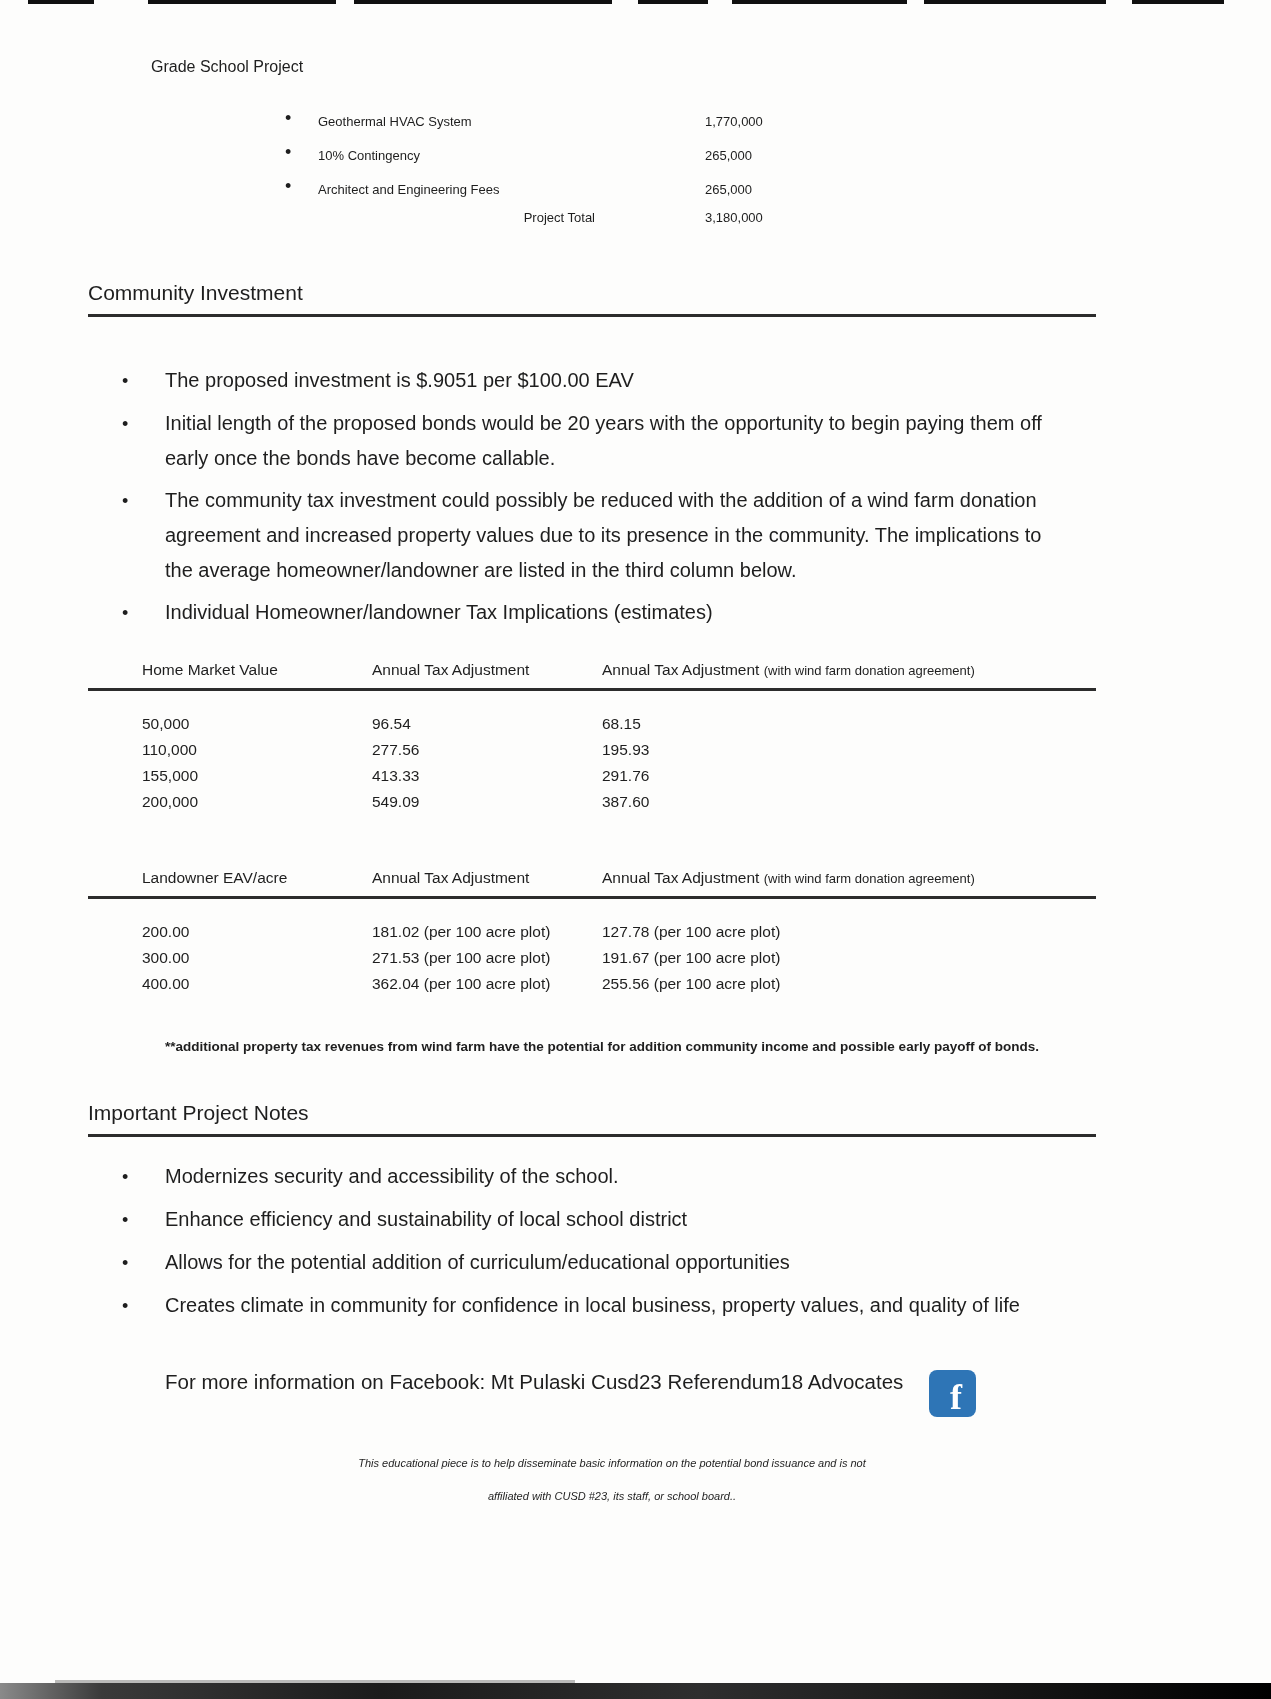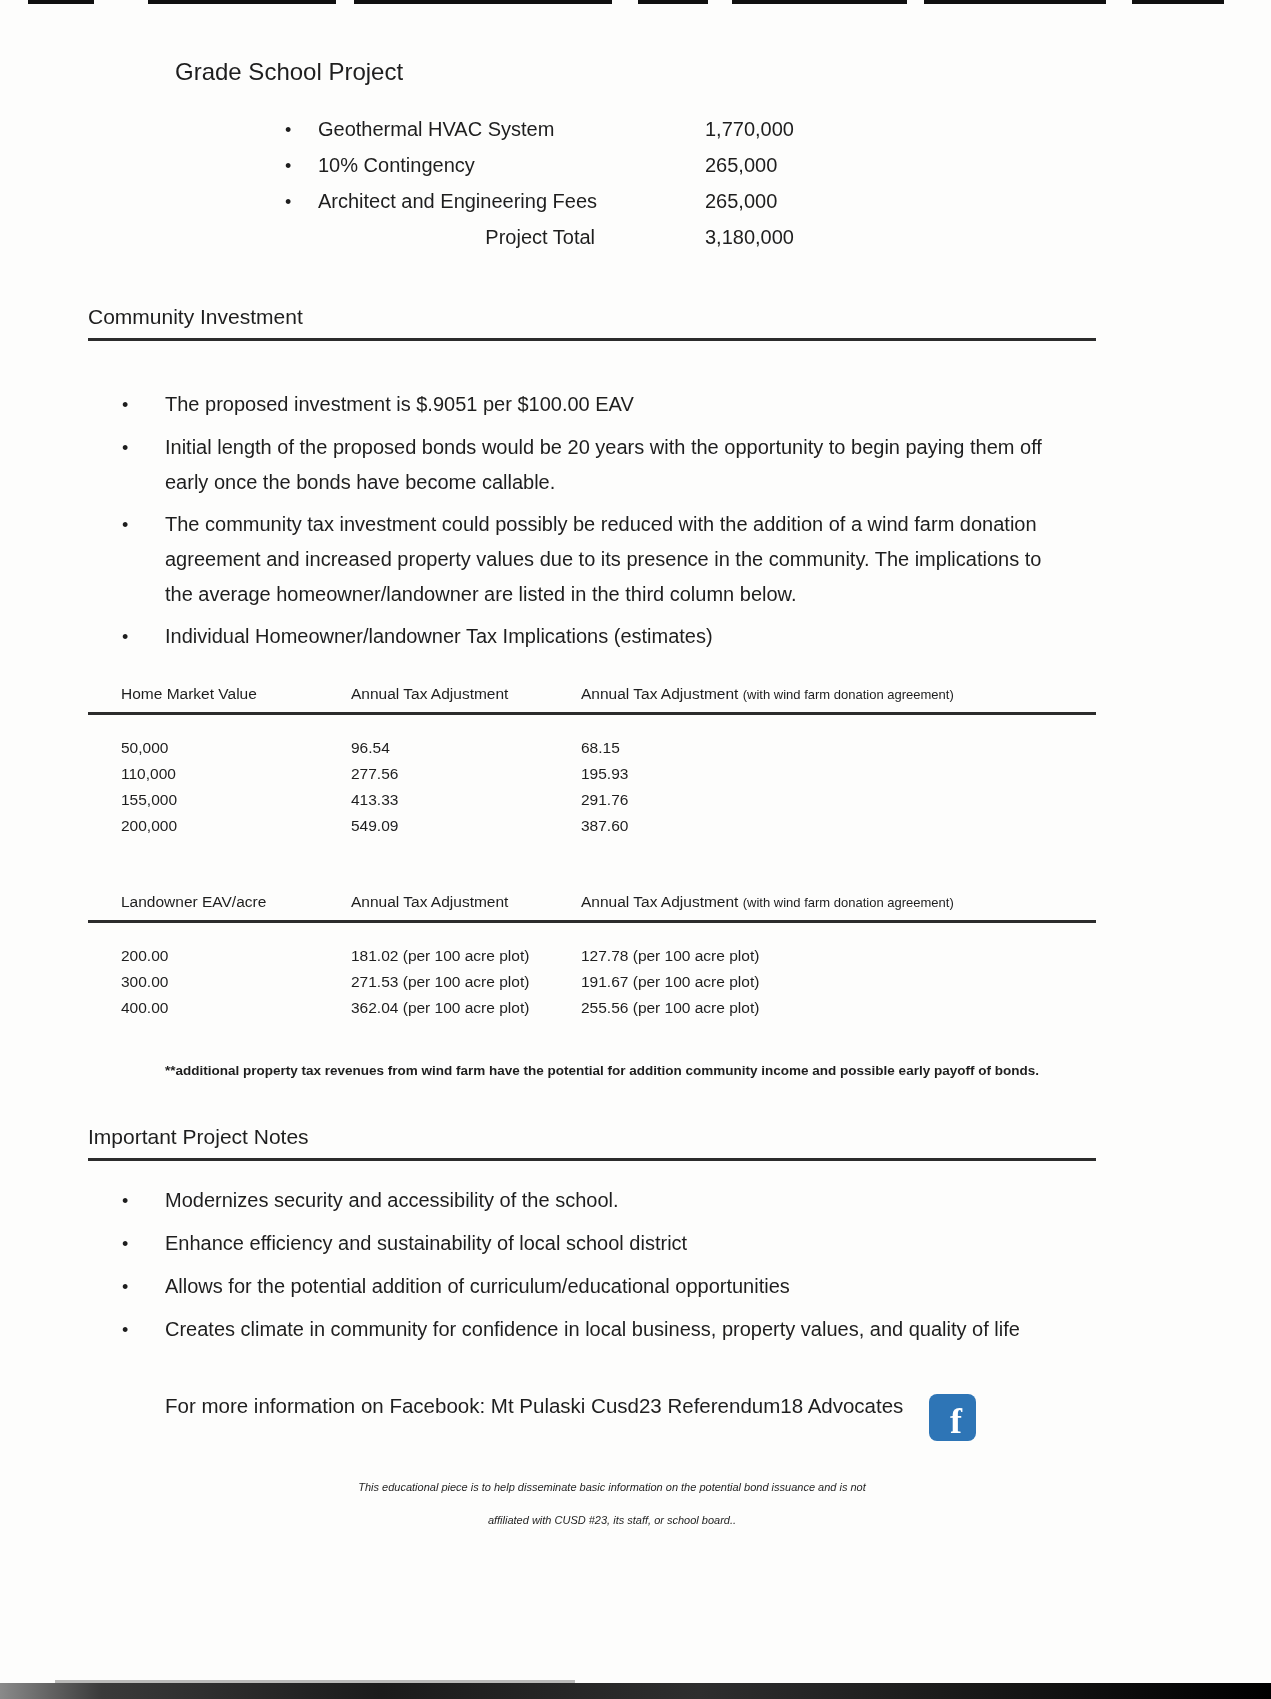--- a/index.html
+++ b/index.html
@@ -27,25 +27,25 @@
     position: absolute; bottom: 0; left: 0; right: 0; height: 16px;
     background: linear-gradient(to right, #8a8a8a 0%, #3a3a3a 8%, #1b1b1b 30%, #2e2e2e 55%, #101010 85%, #000 100%);
   }
   .scan-bottom-lip {
     position: absolute; bottom: 14px; left: 55px; width: 520px; height: 5px;
     background: #9d9d9d; opacity: .7;
   }
 
   .content { position: absolute; left: 88px; top: 0; width: 1008px; }
 
-  .doc-title { padding-top: 58px; margin-left: 87px; font-size: 24px; }
+  .doc-title { padding-top: 58px; margin-left: 63px; font-size: 16px; }
 
   
   .costs { margin-top: 32px; }
-  .cost-row { display: flex; align-items: flex-end; padding-left: 197px; font-size: 20px; margin-bottom: 13px; }
+  .cost-row { display: flex; align-items: flex-end; padding-left: 197px; font-size: 13px; margin-bottom: 13px; }
   .cost-bullet { width: 33px; color: #1e1e1e; }
   .cost-bullet::before { content: "\2022"; font-size: 18px; }
   .cost-label { width: 387px; }
   .cost-total-label { width: 420px; text-align: right; padding-right: 110px; }
 
   
   .section-head { font-size: 21px; }
   .section-rule { border: 0; border-top: 3px solid #2c2c2c; margin: 9px 0 0 0; width: 100%; }
   .sect-ci { margin-top: 56px; }
   .sect-ipn { margin-top: 42px; }
@@ -54,21 +54,21 @@
   .bullets { margin-top: 46px; }
   .bullet { display: flex; font-size: 20px; line-height: 35px; margin-bottom: 7px; }
   .marker { margin-left: 34px; width: 43px; flex: none; }
   .marker::before { content: "\2022"; font-size: 18px; }
   .bullet-text { width: 902px; }
 
   .notes-bullets { margin-top: 22px; }
 
   
   .table-block { margin-top: 30px; }
-  .t-grid { display: grid; grid-template-columns: 230px 230px auto; margin-left: 33px; }
+  .t-grid { display: grid; grid-template-columns: 230px 230px auto; margin-left: 54px; }
   .t-head { font-size: 15.5px; }
   .t-head .note { font-size: 13px; }
   .t-rule { border: 0; border-top: 3px solid #2c2c2c; margin: 9px 0 0 0; width: 100%; }
   .t-rows { margin-top: 20px; font-size: 15.5px; line-height: 26px; }
   .table-block.second { margin-top: 54px; }
 
   .footnotes { margin-left: 77px; margin-top: 38px; font-size: 13.5px; font-weight: bold; line-height: 24px; }
 
   
   .fb-row { display: flex; align-items: flex-start; margin-left: 77px; margin-top: 46px; font-size: 20.5px; }

